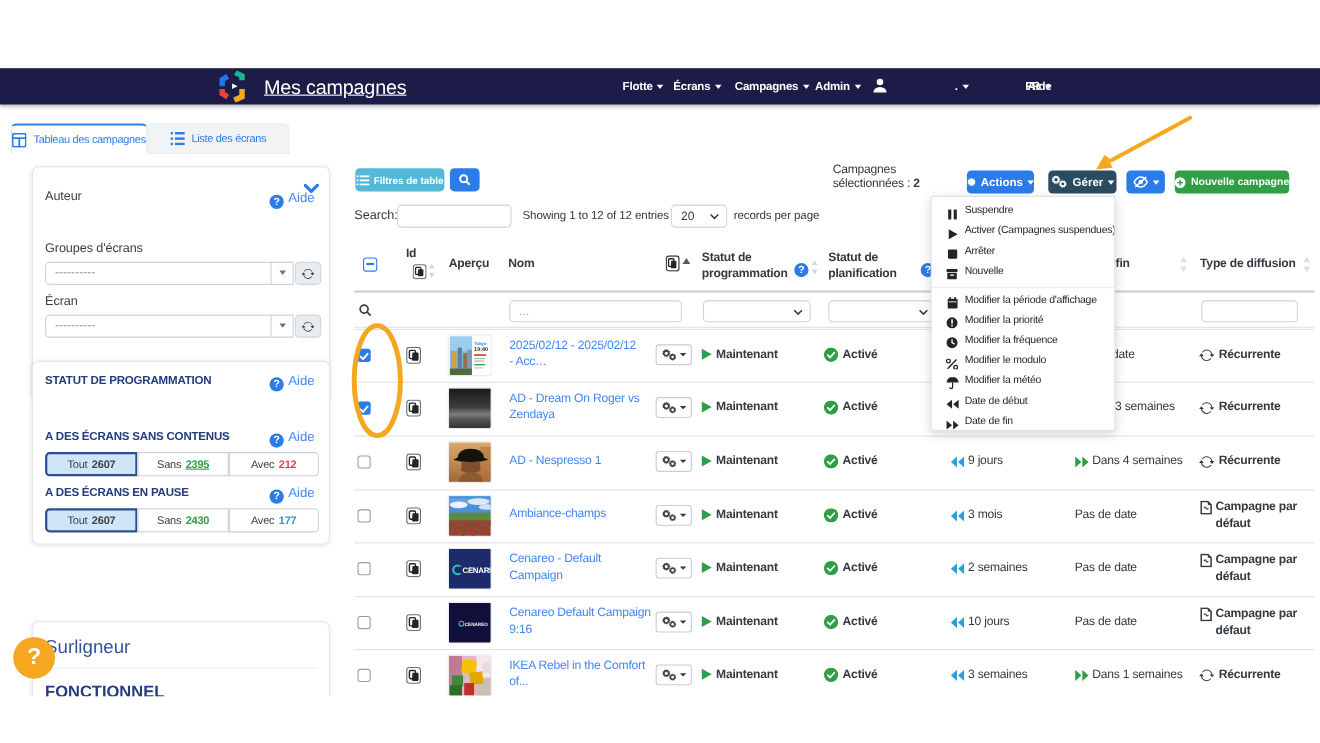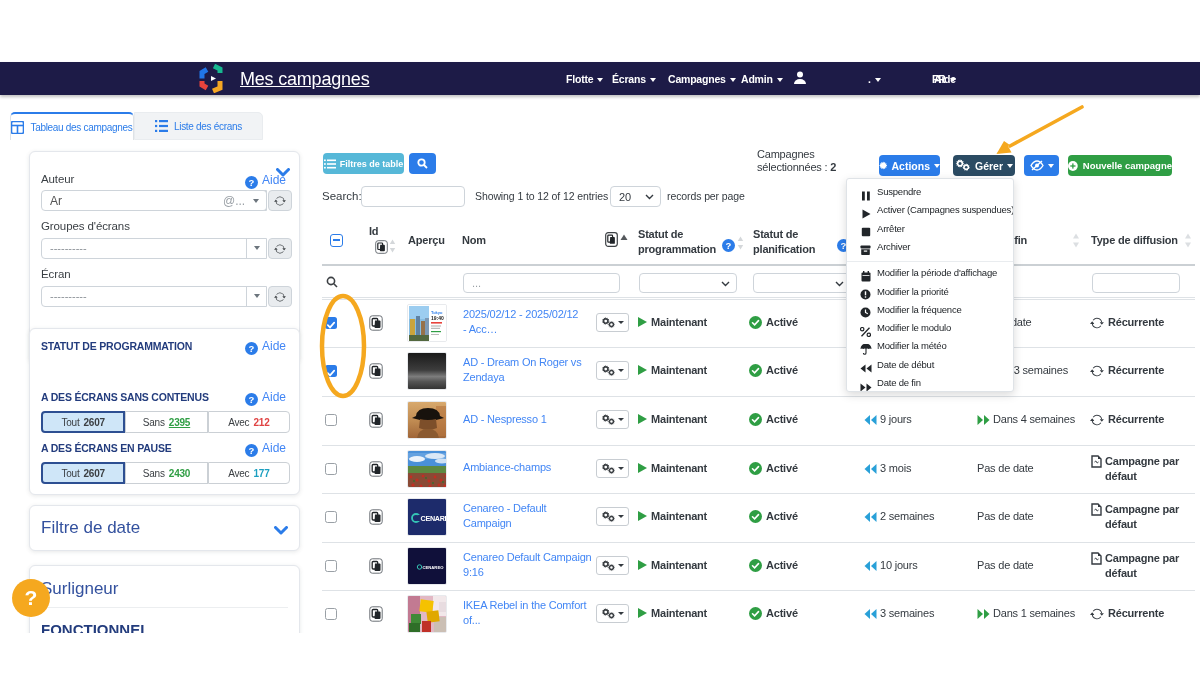--- a/index.html
+++ b/index.html
@@ -97,32 +97,20 @@
           <rect x="4" y="9.8" width="9" height="2.2"></rect>
         </g>
       </svg>Liste des écrans</div>
 
   <div class="card" style="top:151px; height:212px;">
     <div class="abs" style="right:9px; top:11px;"><svg width="14" height="9" viewBox="0 0 14 9">
           <path d="M1.5 1.5 L7 7 L12.5 1.5" stroke="#2b7ce9" stroke-width="3" fill="none" stroke-linecap="round" stroke-linejoin="round"></path>
         </svg></div>
     <div class="abs lbl" style="left:11px; top:21px;">Auteur</div>
     <div class="abs aide" style="right:13px; top:21px;"><span class="qcirc">?</span>Aide</div>
-    <div class="abs" style="left:11px; top:38px; width:249px; height:21px;">
-      <div class="selbox" style="width:226px;"></div>
-      <div class="abs" style="left:9px; top:4px; font-size:12px; color:#555;">Ar</div>
-      <div class="abs" style="left:182px; top:4px; font-size:12px; color:#9aa0a6;">@...</div>
-      <div class="abs" style="left:205px; top:0; width:21px; height:21px; border:1px solid #ced4da; border-left:none; border-radius:0 4px 4px 0; background:#fff;">
-          <div style="width:0;height:0;border-left:3.5px solid transparent;border-right:3.5px solid transparent;border-top:4px solid #6c757d;margin:8px auto 0;"></div>
-        </div>
-      <div class="refbtn" style="left:227px;"><svg width="12" height="12" viewBox="0 0 16 16" style="margin-top:4px;">
-            <path fill="#3c4044" d="M11.534 7h3.932a.25.25 0 0 1 .192.41l-1.966 2.36a.25.25 0 0 1-.384 0l-1.966-2.36a.25.25 0 0 1 .192-.41zm-11 2h3.932a.25.25 0 0 0 .192-.41L2.692 6.23a.25.25 0 0 0-.384 0L.342 8.59A.25.25 0 0 0 .534 9z"></path>
-            <path fill="#3c4044" d="M8 3c-1.552 0-2.94.707-3.857 1.818a.5.5 0 1 1-.771-.636A6.002 6.002 0 0 1 13.917 7H12.9A5.002 5.002 0 0 0 8 3zM3.1 9a5.002 5.002 0 0 0 8.757 2.182.5.5 0 1 1 .771.636A6.002 6.002 0 0 1 2.083 9H3.1z"></path>
-          </svg></div>
-    </div>
     <div class="abs lbl" style="left:11px; top:68px;">Groupes d'écrans</div>
     <div class="abs" style="left:11px; top:86px; width:249px; height:21px;">
       <div class="selbox" style="width:226px;"></div>
       <div class="abs" style="left:9px; top:4px; font-size:11px; color:#8a9096;">----------</div>
       <div class="abs" style="left:205px; top:0; width:21px; height:21px; border-left:1px solid #ced4da;">
           <div style="width:0;height:0;border-left:3.5px solid transparent;border-right:3.5px solid transparent;border-top:4px solid #6c757d;margin:8px auto 0;"></div>
         </div>
       <div class="refbtn" style="left:227px;"><svg width="12" height="12" viewBox="0 0 16 16" style="margin-top:4px;">
             <path fill="#3c4044" d="M11.534 7h3.932a.25.25 0 0 1 .192.41l-1.966 2.36a.25.25 0 0 1-.384 0l-1.966-2.36a.25.25 0 0 1 .192-.41zm-11 2h3.932a.25.25 0 0 0 .192-.41L2.692 6.23a.25.25 0 0 0-.384 0L.342 8.59A.25.25 0 0 0 .534 9z"></path>
             <path fill="#3c4044" d="M8 3c-1.552 0-2.94.707-3.857 1.818a.5.5 0 1 1-.771-.636A6.002 6.002 0 0 1 13.917 7H12.9A5.002 5.002 0 0 0 8 3zM3.1 9a5.002 5.002 0 0 0 8.757 2.182.5.5 0 1 1 .771.636A6.002 6.002 0 0 1 2.083 9H3.1z"></path>
@@ -154,26 +142,20 @@
     </div>
     <div class="shead" style="top:113px;">A DES ÉCRANS EN PAUSE</div>
     <div class="abs aide" style="right:13px; top:112px;"><span class="qcirc">?</span>Aide</div>
     <div class="bg3" style="top:133px;">
       <div class="sel">Tout<span class="num">2607</span></div>
       <div>Sans<span class="num" style="color:#2f9e44;">2430</span></div>
       <div>Avec<span class="num" style="color:#1b9fc0;">177</span></div>
     </div>
   </div>
 
-  <div class="card" style="top:505px; height:46px;">
-    <div class="abs" style="left:11px; top:12px; font-size:17px; color:#33519e;">Filtre de date</div>
-    <div class="abs" style="right:11px; top:15px;"><svg width="14" height="9" viewBox="0 0 14 9">
-          <path d="M1.5 1.5 L7 7 L12.5 1.5" stroke="#2b7ce9" stroke-width="3" fill="none" stroke-linecap="round" stroke-linejoin="round"></path>
-        </svg></div>
-  </div>
 
   <div class="card" style="top:565px; height:80px;">
     <div class="abs" style="left:11px; top:13px; font-size:17px; color:#33519e;">Surligneur</div>
     <div class="abs" style="left:11px; right:11px; top:41px; border-top:1px solid #eceef0;"></div>
     <div class="abs" style="left:11px; top:55px; font-size:15px; font-weight:700; color:#233c7d;">FONCTIONNEL</div>
   </div>
 
   <div class="abs" style="left:12px; top:579px; width:38px; height:38px; border-radius:50%; background:#f5a81f; color:#fff; font-size:21px; font-weight:700; text-align:center; line-height:38px; z-index:30;">?</div>
 
   <div class="btn btn-info" style="left:323px; top:153px; width:81px; font-size:9px;"><svg width="12" height="10" viewBox="0 0 12 10" style="margin-right:4px;">
@@ -700,21 +682,21 @@
     <div class="mi" style="top:25.3px;">Activer (Campagnes suspendues)</div>
     <div class="mico" style="top:44.1px;"><svg width="10" height="10" viewBox="0 0 10 10">
           <rect x="0.8" y="0.8" width="8.4" height="8.4" rx="1" fill="#212529"></rect>
         </svg></div>
     <div class="mi" style="top:43.6px;">Arrêter</div>
     <div class="mico" style="top:62.4px;"><svg width="11" height="10" viewBox="0 0 11 10">
           <rect x="0.5" y="0.5" width="10" height="3" rx="0.8" fill="#212529"></rect>
           <path d="M1.2 4.2 h8.6 v5 a0.8 0.8 0 0 1 -0.8 0.8 h-7 a0.8 0.8 0 0 1 -0.8 -0.8 z" fill="#212529"></path>
           <rect x="3.8" y="5.5" width="3.4" height="1.2" fill="#fff"></rect>
         </svg></div>
-    <div class="mi" style="top:61.9px;">Archiver</div>
+    <div class="mi" style="top:61.9px;">Nouvelle</div>
     <div style="position:absolute; left:0; right:0; top:81.7px; border-top:1px solid #e9ecef;"></div>
     <div class="mico" style="top:88.7px;"><svg width="10" height="11" viewBox="0 0 10 11">
           <rect x="0.5" y="1.5" width="9" height="9" rx="1" fill="#212529"></rect>
           <rect x="2" y="0" width="1.4" height="3" fill="#212529"></rect>
           <rect x="6.6" y="0" width="1.4" height="3" fill="#212529"></rect>
           <rect x="1.5" y="4" width="7" height="0.8" fill="#fff"></rect>
         </svg></div>
     <div class="mi" style="top:88.2px;">Modifier la période d'affichage</div>
     <div class="mico" style="top:107.0px;"><svg width="11" height="11" viewBox="0 0 11 11">
           <circle cx="5.5" cy="5.5" r="5" fill="#212529"></circle>

